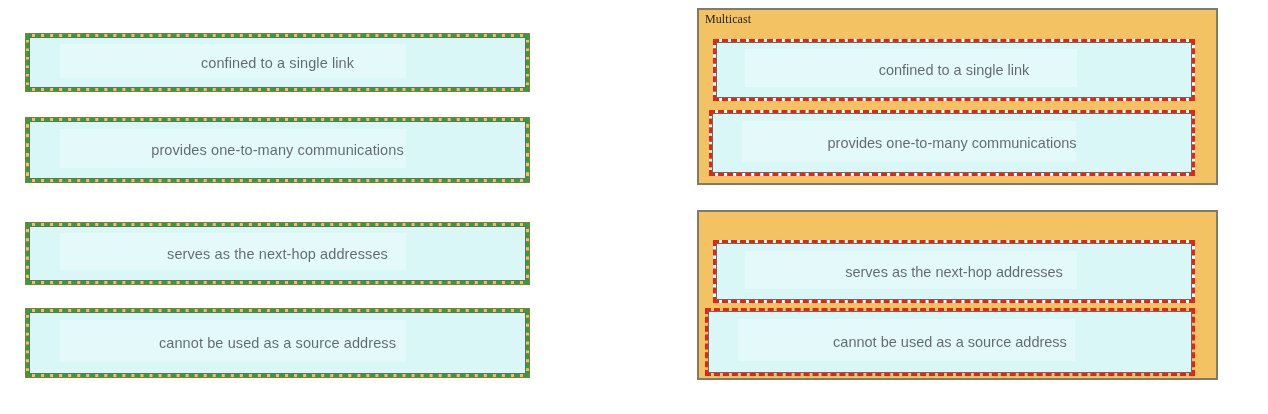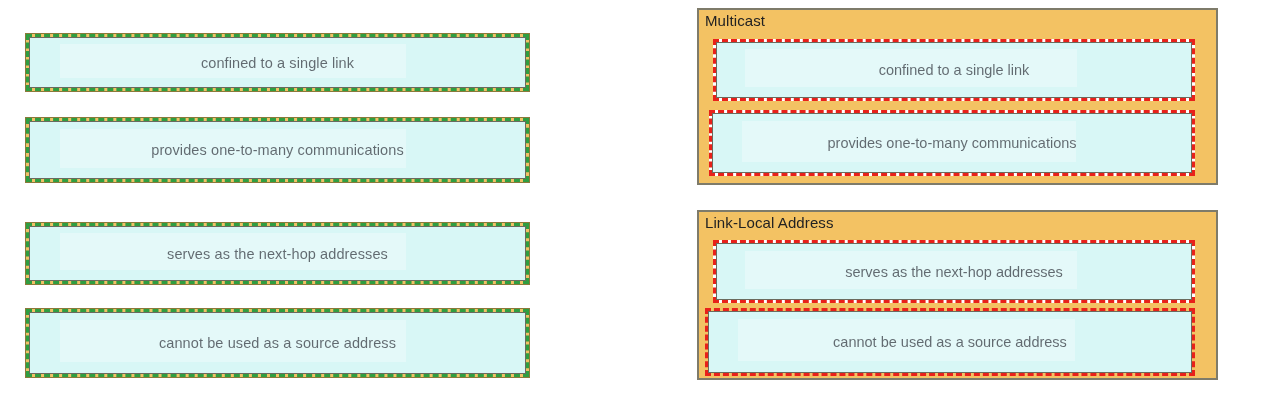--- a/index.html
+++ b/index.html
@@ -77,24 +77,25 @@
     position: absolute;
     box-sizing: border-box;
     background: #f3c263;                 
     border: 2px solid #7e7b6a;
     padding: 0;
   }
   .panel-title {
     position: absolute;
     left: 6px;
     top: 2px;
-    font-size: 15px;
+    font-size: 12px;
     color: #222222;
     white-space: nowrap;
     letter-spacing: 0.1px;
+    font-family: Liberation Serif, serif;
   }
   .slot {
     position: absolute;
     box-sizing: border-box;
     background: #ffffff;                 
     padding: 3px;
   }
   .slot-dashborder {
     position: absolute;
     left: 0; top: 0;
@@ -181,21 +182,20 @@
           <div class="slot-dashborder"></div>
         </div>
         <div class="slot" style="left: 10px; top: 100px; width: 486px; height: 66px;">
           <div class="slot-inner">
             <span class="slot-label">provides one-to-many communications</span>
           </div>
           <div class="slot-dashborder"></div>
         </div>
       </div>
       <div class="panel" style="left: 697px; top: 210px; width: 521px; height: 170px;">
-        <div class="panel-title">Link-Local Address</div>
         <div class="slot" style="left: 14px; top: 28px; width: 482px; height: 63px;">
           <div class="slot-inner">
             <span class="slot-label">serves as the next-hop addresses</span>
           </div>
           <div class="slot-dashborder"></div>
         </div>
         <div class="slot outset" style="left: 6px; top: 96px; width: 490px; height: 68px;">
           <div class="slot-inner">
             <span class="slot-label">cannot be used as a source address</span>
           </div>

